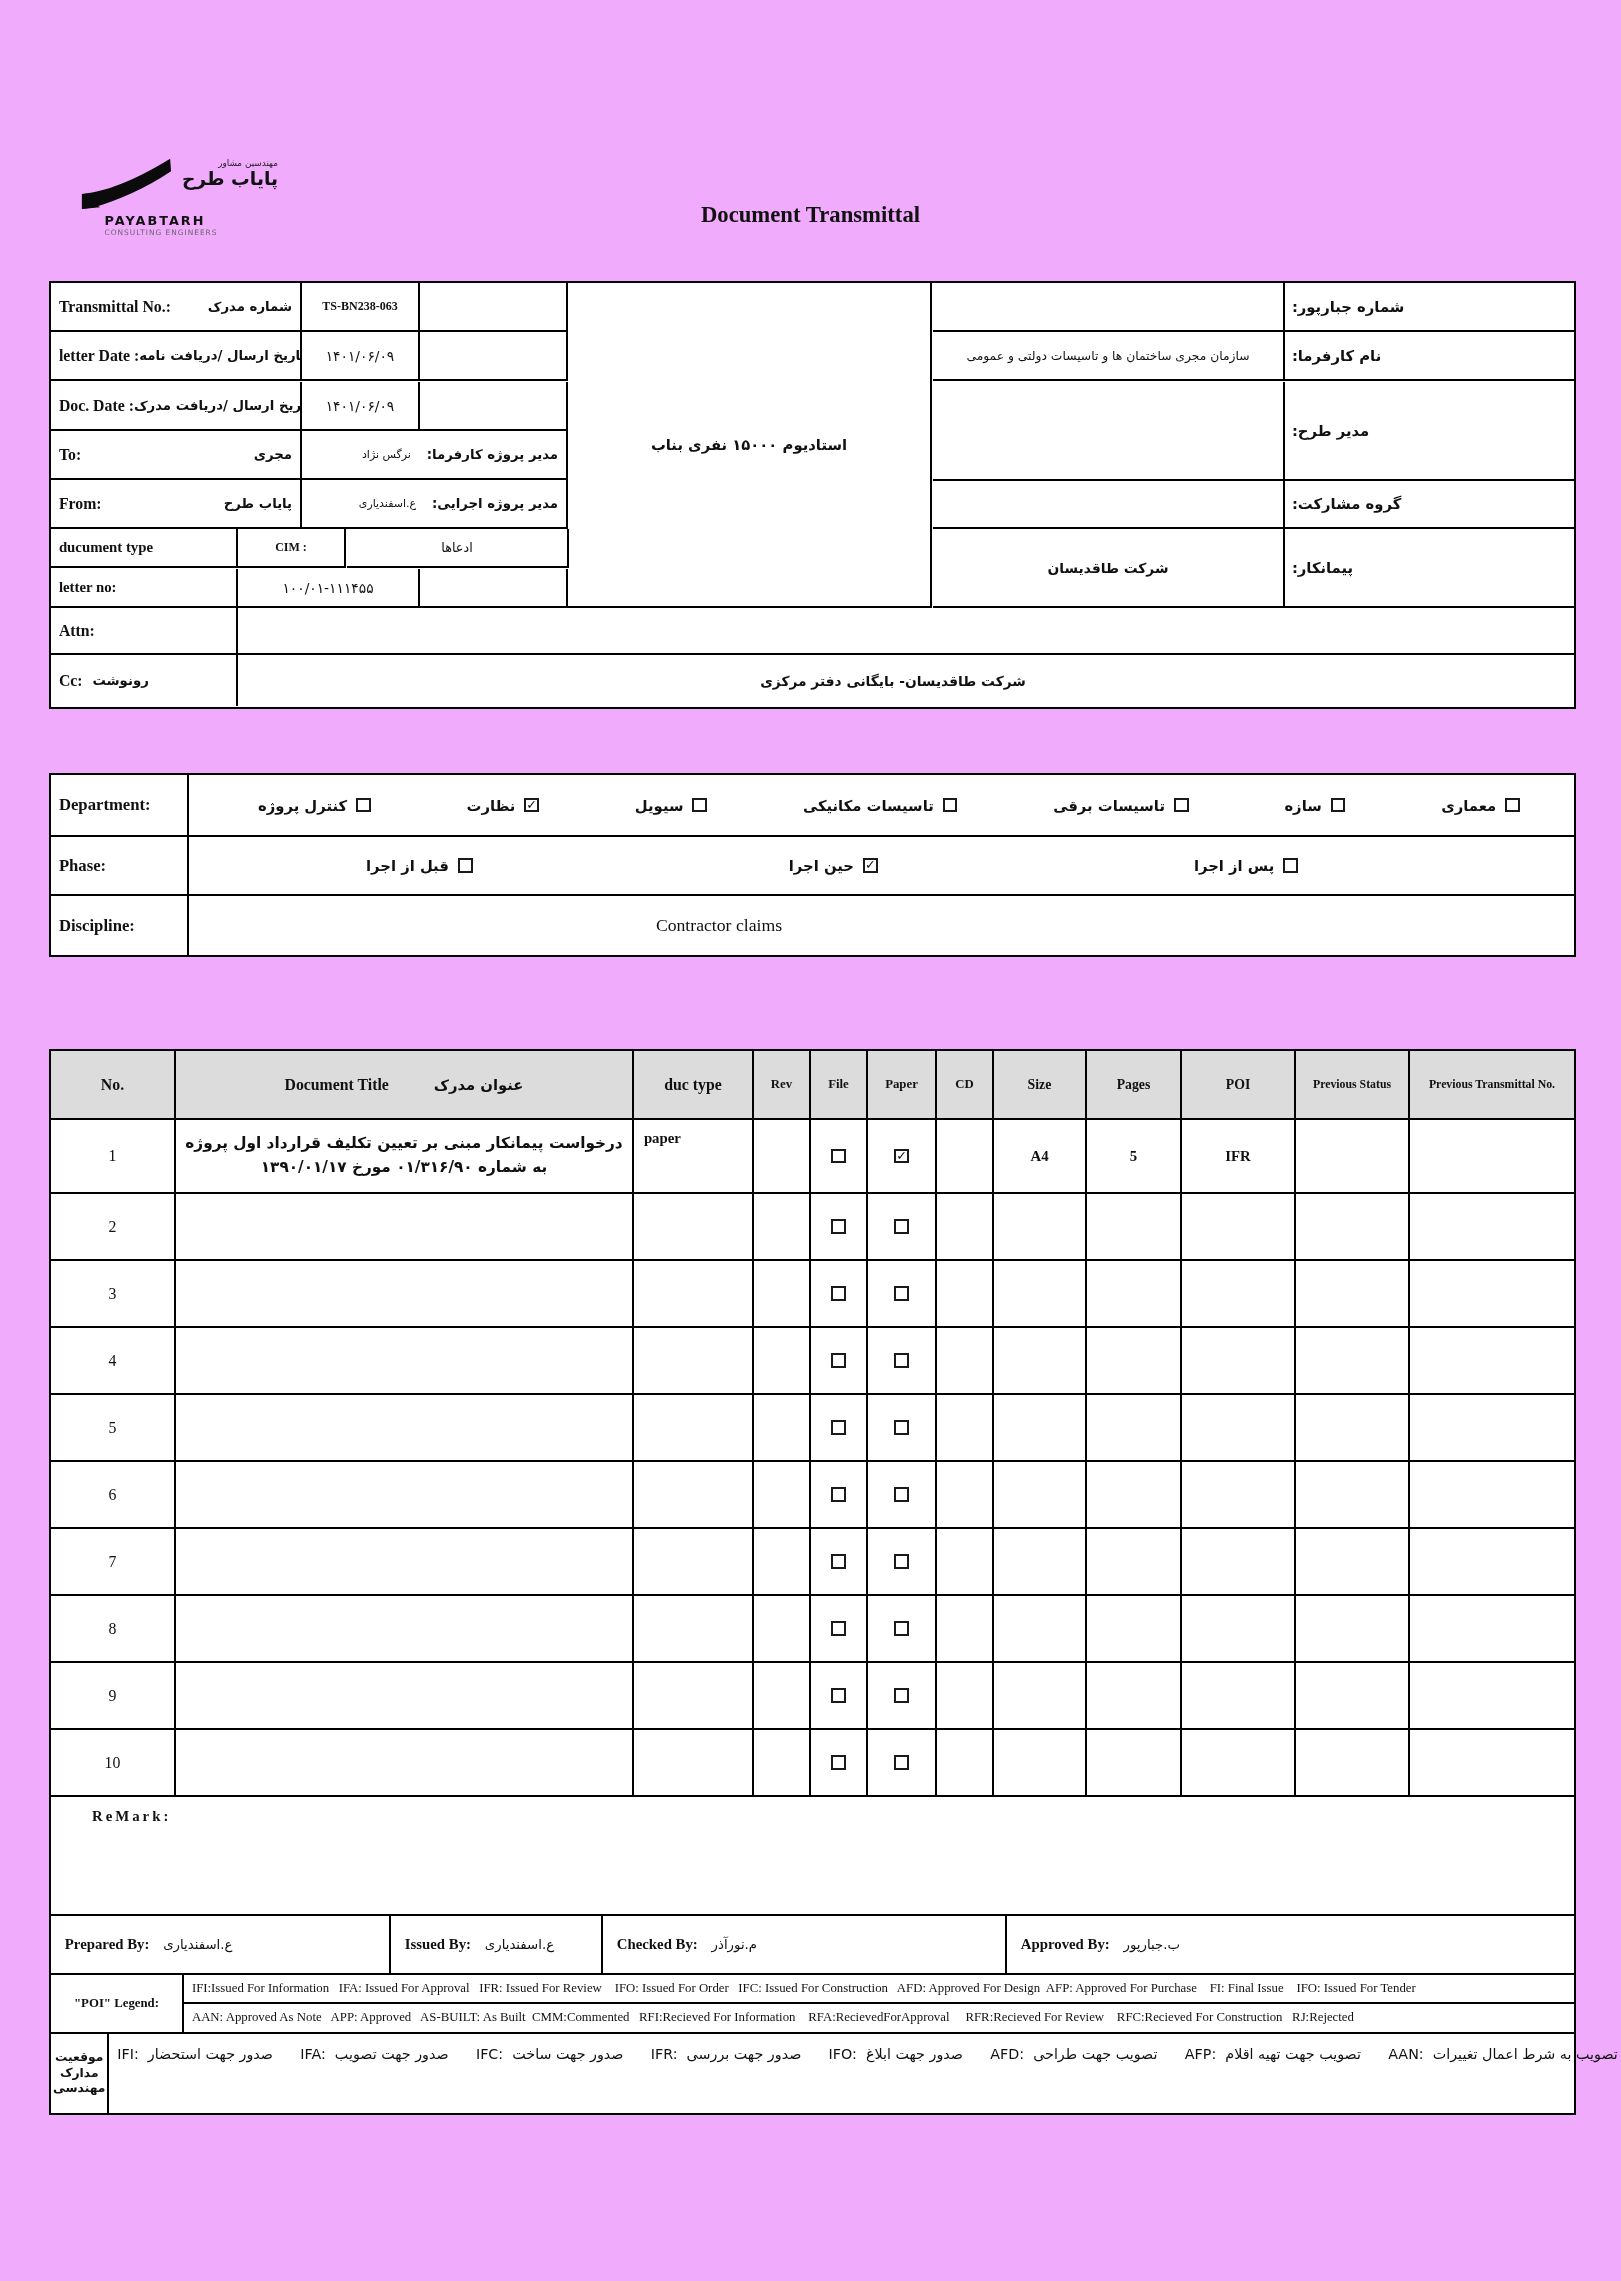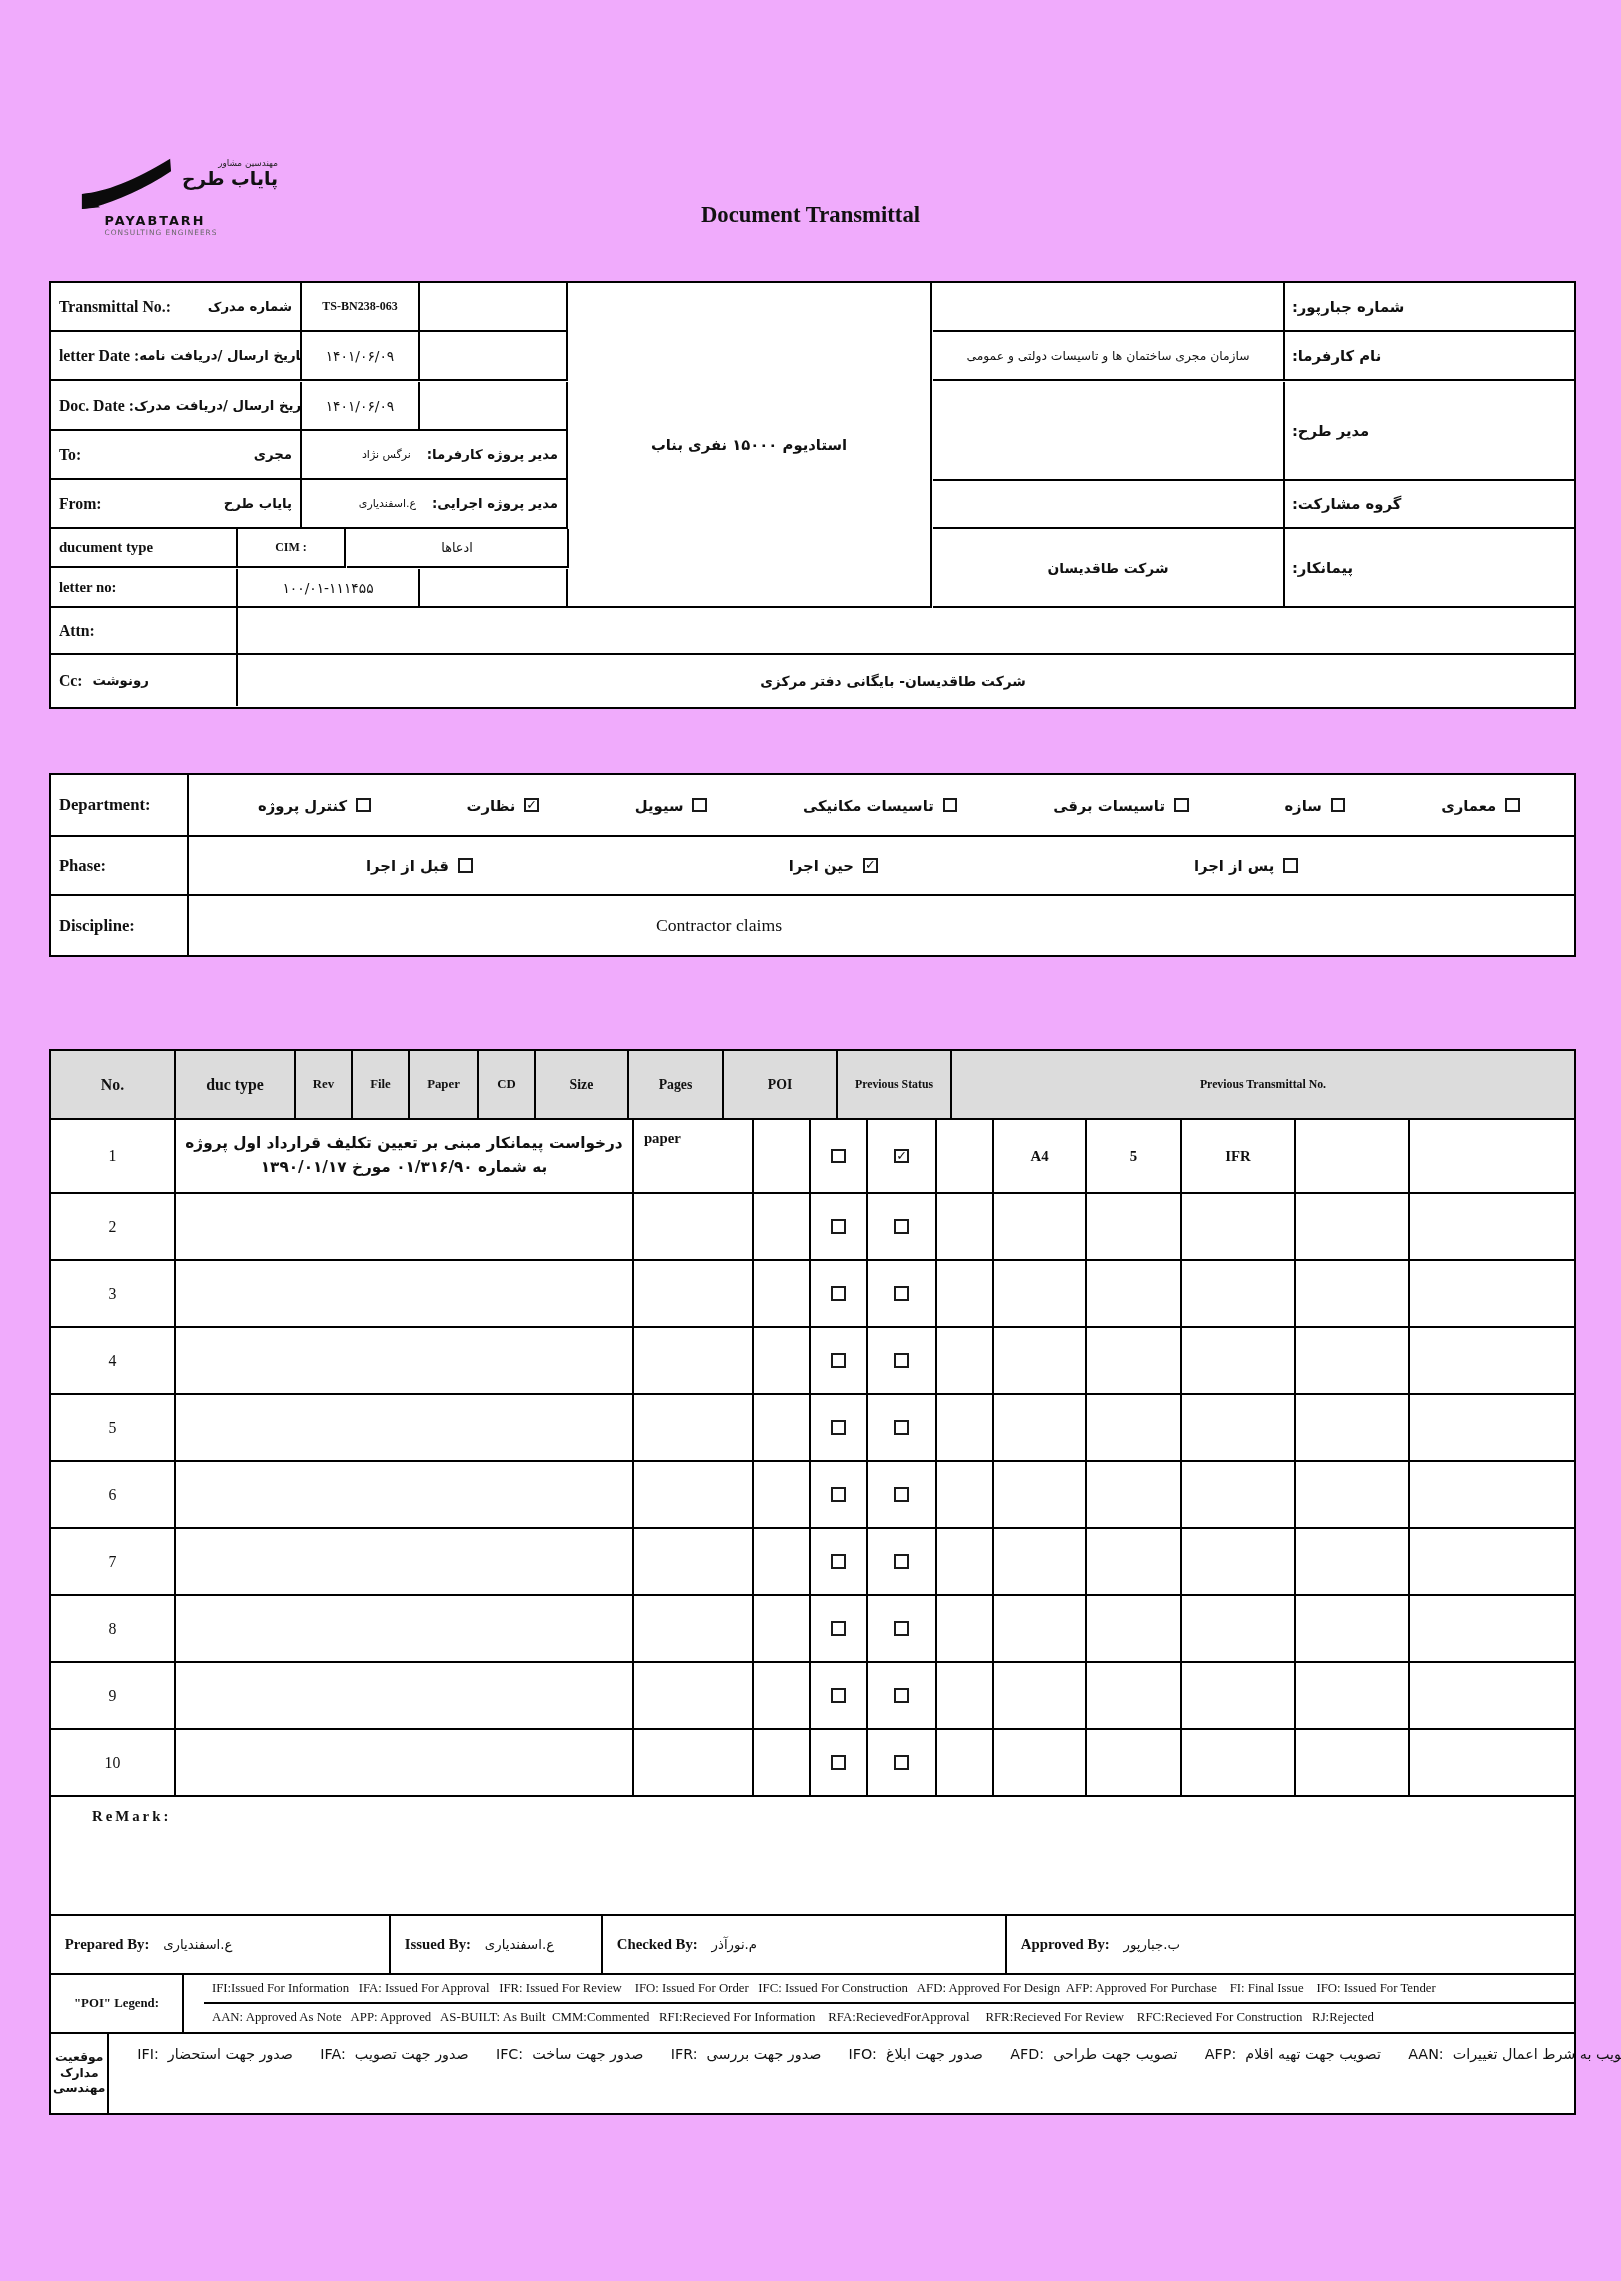--- a/index.html
+++ b/index.html
@@ -95,21 +95,21 @@
   .sig-1{width:340px} .sig-2{width:212px} .sig-3{width:404px} .sig-4{flex:1}
   .sig-lbl { font-weight:bold; font-size:14.8px; white-space:nowrap; }
   .sig-val { font-family:"DejaVu Sans",sans-serif; direction:rtl; font-size:13.3px; white-space:nowrap; }
 
   
   .leg-en-tbl { top:1973px; height:61px; display:flex; }
   .leg-fa-tbl { top:2032px; height:83px; display:flex; }
   .leg-lbl { width:133px; border-right:2px solid #000; display:flex; align-items:center;
              justify-content:center; text-align:center; font-size:12.8px; font-weight:bold; padding:2px; }
   .leg-lbl.fa { font-family:"DejaVu Sans",sans-serif; font-size:12.3px; line-height:1.3; }
-  .leg-rows { flex:1; display:flex; flex-direction:column;padding-left:20px; }
+  .leg-rows { flex:1; display:flex; flex-direction:column; }
   .leg-row { border-bottom:2px solid #000; display:flex; align-items:center; padding-left:7.9px;
              white-space:pre; overflow:hidden; }
   .leg-row:last-child { border-bottom:none; }
   .leg-en-tbl .leg-row { height:28.6px; font-size:12.8px; }
   .leg-fa-tbl .leg-row { height:39px; font-family:"DejaVu Sans",sans-serif; font-size:14.3px; direction:ltr; }
 </style>
 </head>
 <body>
 
 <div class="page">
@@ -266,20 +266,24 @@
     </div>
     <div class="class-row" style="height:59px">
       <div class="class-lbl">Discipline:</div>
       <div class="discipline-val">Contractor claims</div>
     </div>
   </div>
 
   <div class="tbl doc-tbl">
     <div class="trow thead">
       <div class="tc c-no">No.</div>
+      <div class="tc c-title title-head">
+        <span>Document Title</span>
+        <span class="fa-part">عنوان مدرک</span>
+      </div>
       <div class="tc c-duc">duc type</div>
       <div class="tc c-rev" style="font-size:12.8px">Rev</div>
       <div class="tc c-file" style="font-size:12.8px">File</div>
       <div class="tc c-paper" style="font-size:12.8px">Paper</div>
       <div class="tc c-cd" style="font-size:12.8px">CD</div>
       <div class="tc c-size" style="font-size:13.8px">Size</div>
       <div class="tc c-pages" style="font-size:13.8px">Pages</div>
       <div class="tc c-poi" style="font-size:13.8px">POI</div>
       <div class="tc c-prevst th-small">Previous Status</div>
       <div class="tc c-prevtr th-small">Previous Transmittal No.</div>

